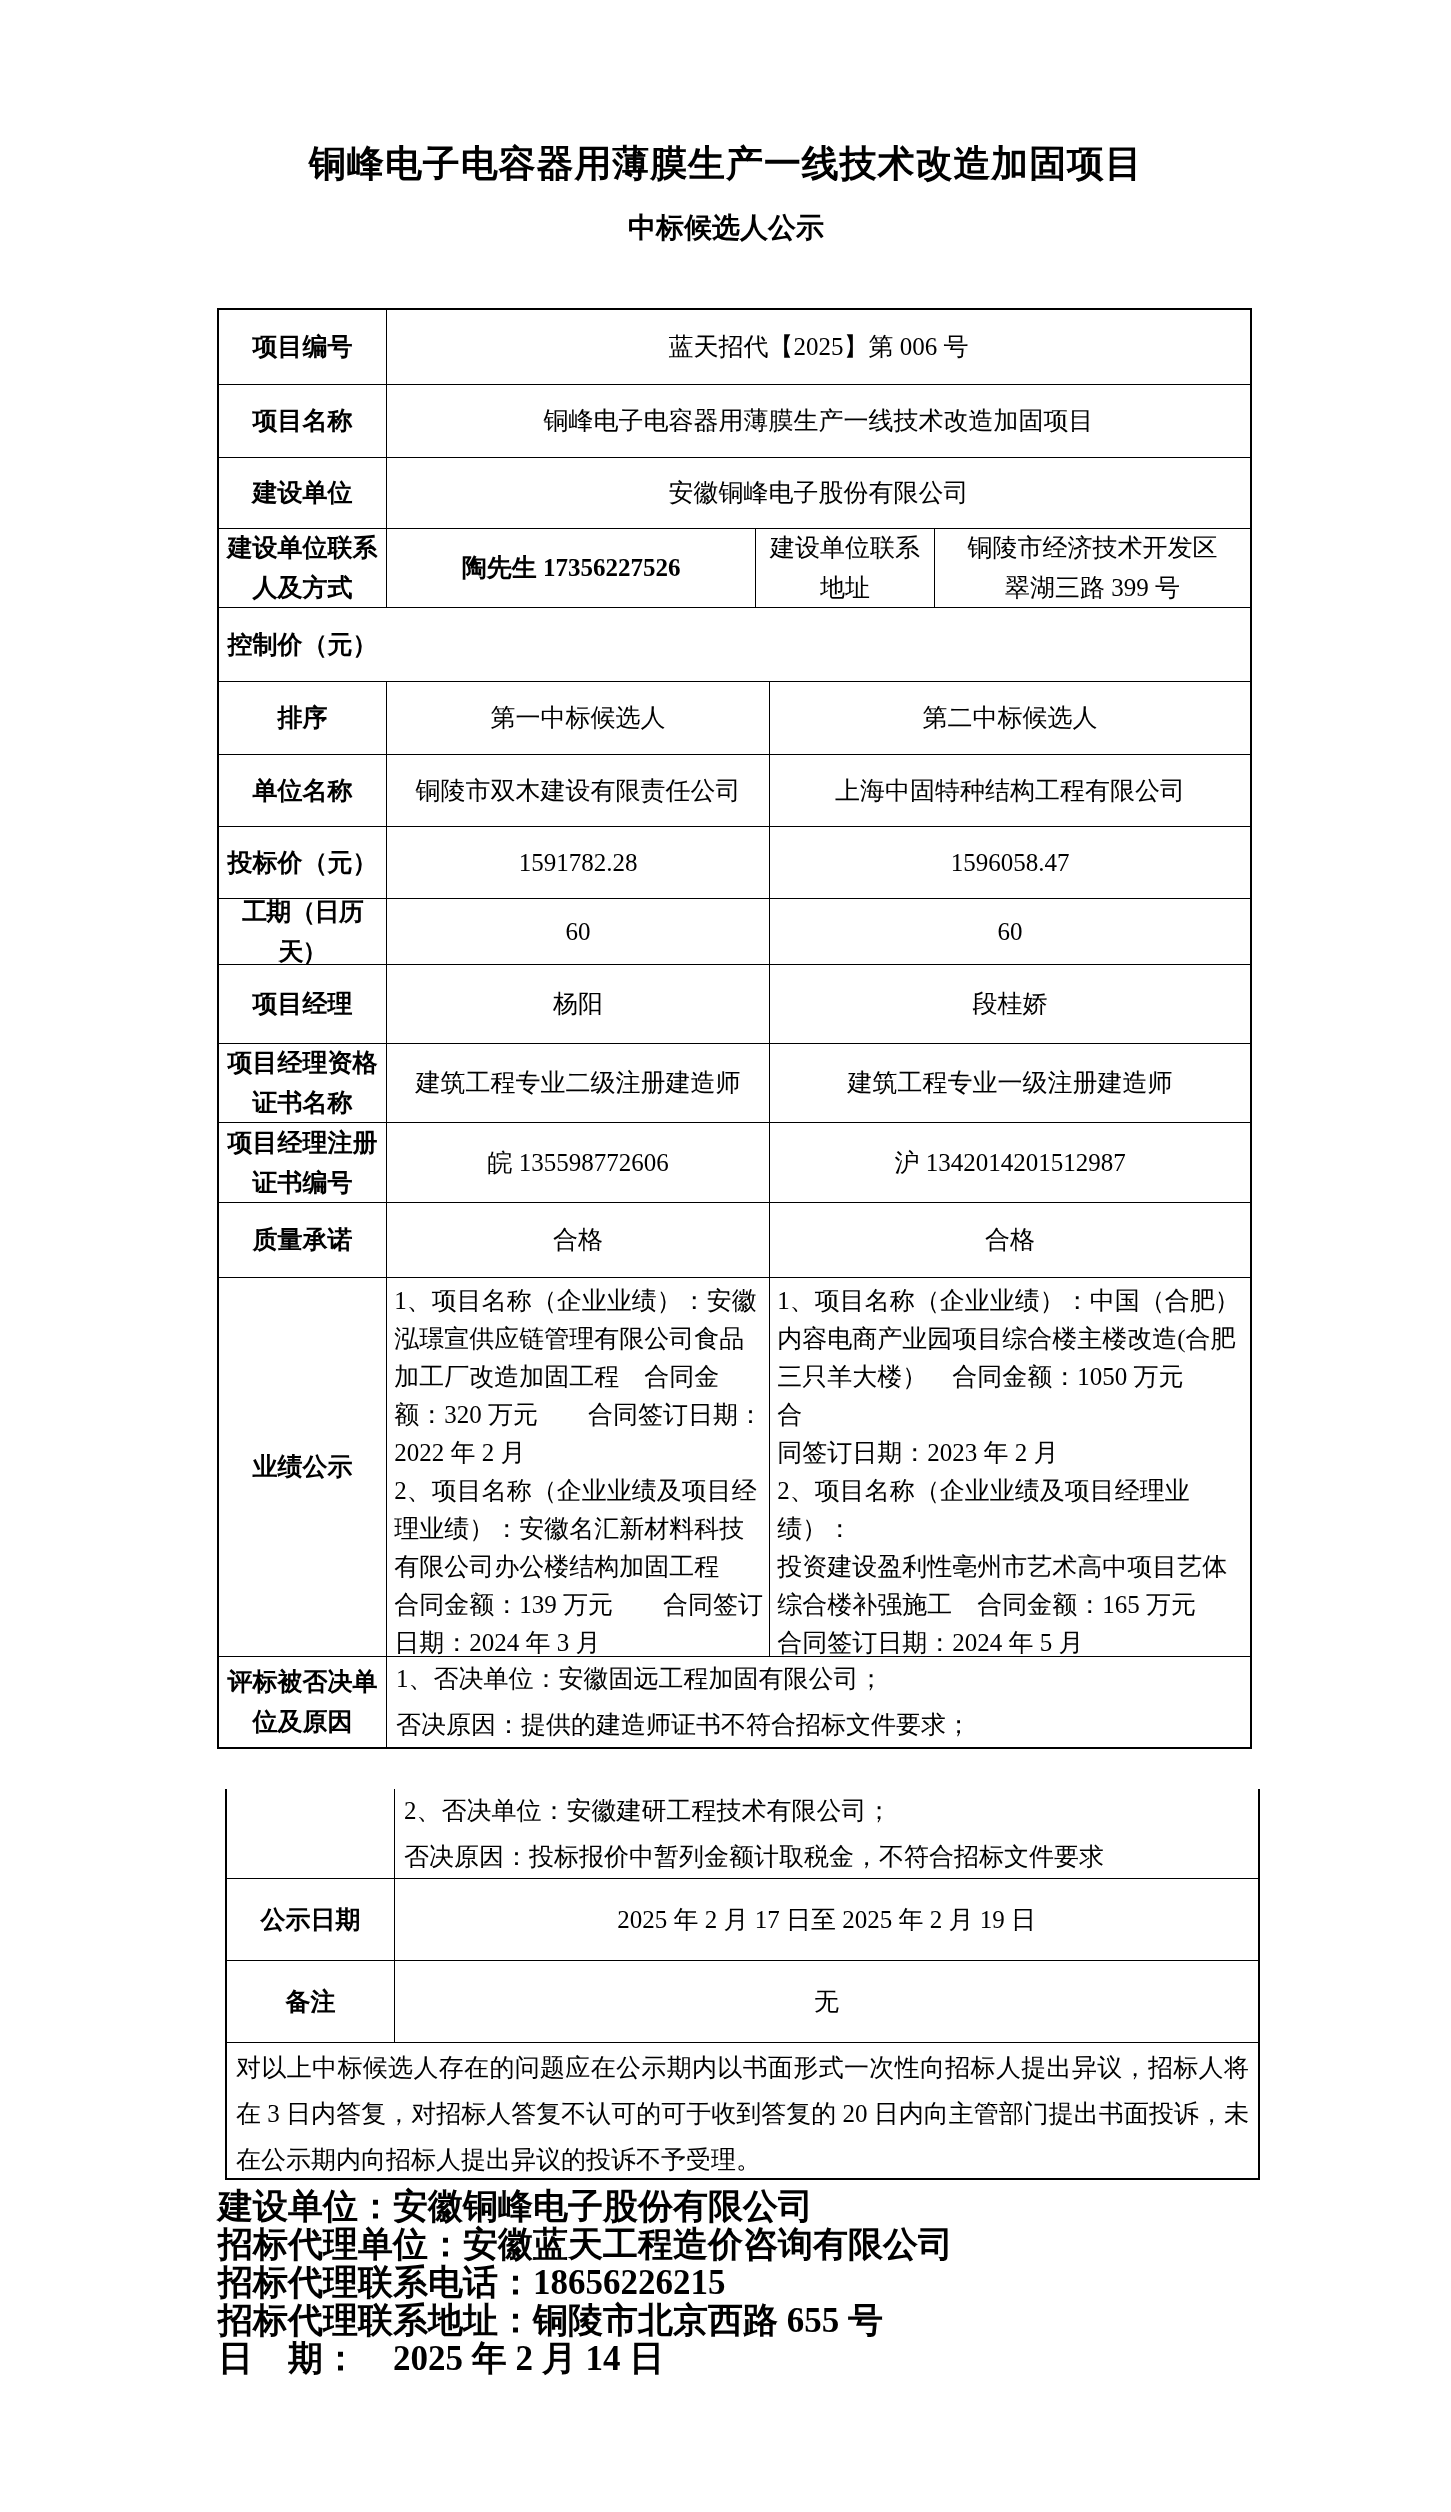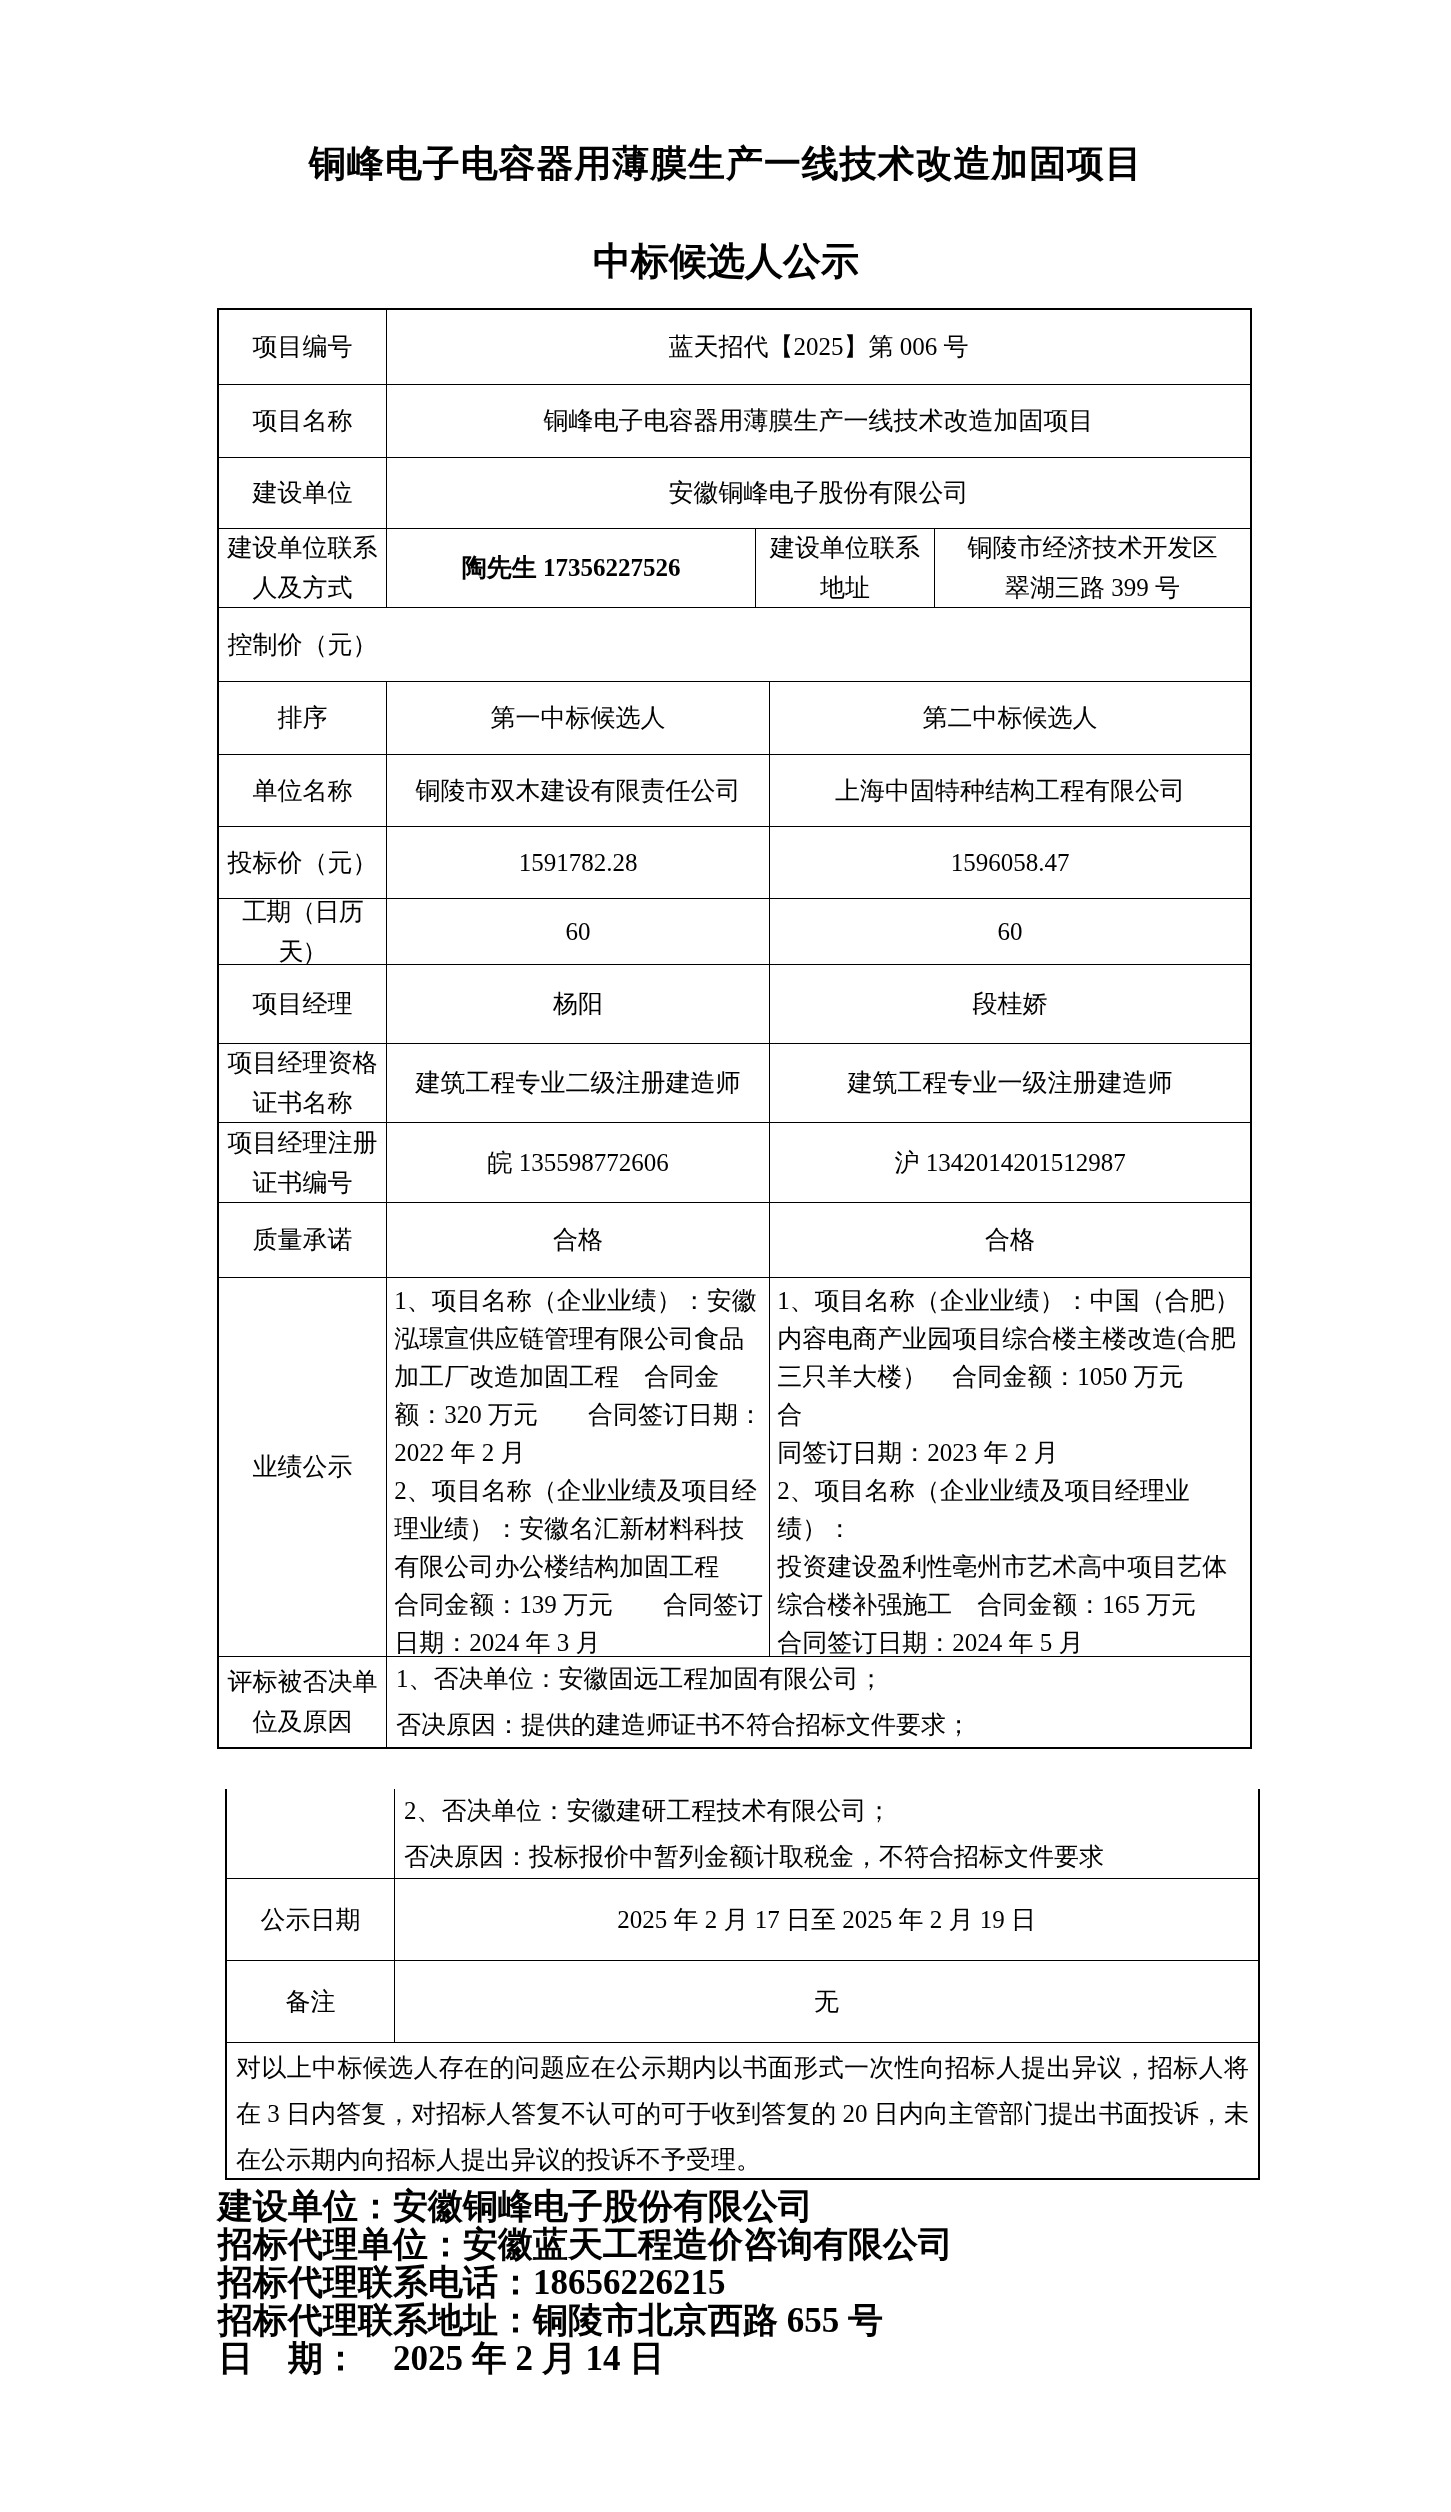--- a/index.html
+++ b/index.html
@@ -12,21 +12,21 @@
     font-family:"Liberation Serif","DejaVu Serif",serif;
     font-size:25px;
     overflow:hidden;
   }
   .doc-title {
     position:absolute; left:0; width:1452px;
     text-align:center; font-weight:bold; color:#000;
     font-family:"Liberation Serif","DejaVu Serif",serif;
   }
   .t1 { top:139px; font-size:37px; letter-spacing:0.9px; }
-  .t2 { top:236px; font-size:38px; }
+  .t2 { top:209px; font-size:28px; }
 
   .tbl {
     position:absolute; left:217px; width:1035px;
     border:2.7px solid #000; box-sizing:border-box;
     background:#fff;
   }
   .tbl1 { top:308px; }
   .tbl2 { top:1789px; border-top:none;margin-left:8px; }
 
   .tr { display:flex; border-top:1.8px solid #000; }
@@ -38,21 +38,21 @@
     border-left:1.8px solid #000;
     display:flex; align-items:center; justify-content:center;
     text-align:center;
     padding:1.8px 7.3px;
     line-height:40px;
     white-space:pre-line;
     overflow:hidden;
   }
   .td:first-child { border-left:none; }
 
-  .c-label { flex:0 0 167px; }
+  .c-label { flex:0 0 167px;font-weight:bold; }
   .c-first { flex:0 0 383px; }
   .c-firstn { flex:0 0 369px;font-weight:bold; }
   .c-sub   { flex:0 0 179px; }
   .c-rest  { flex:1 1 auto; }
 
   .tight { letter-spacing:-0.9px; padding:1.8px 1.8px; }
 
   .perf {
     align-items:flex-start; justify-content:flex-start;
     text-align:left; line-height:38px; padding:3.7px 5.5px 0 7.3px;

